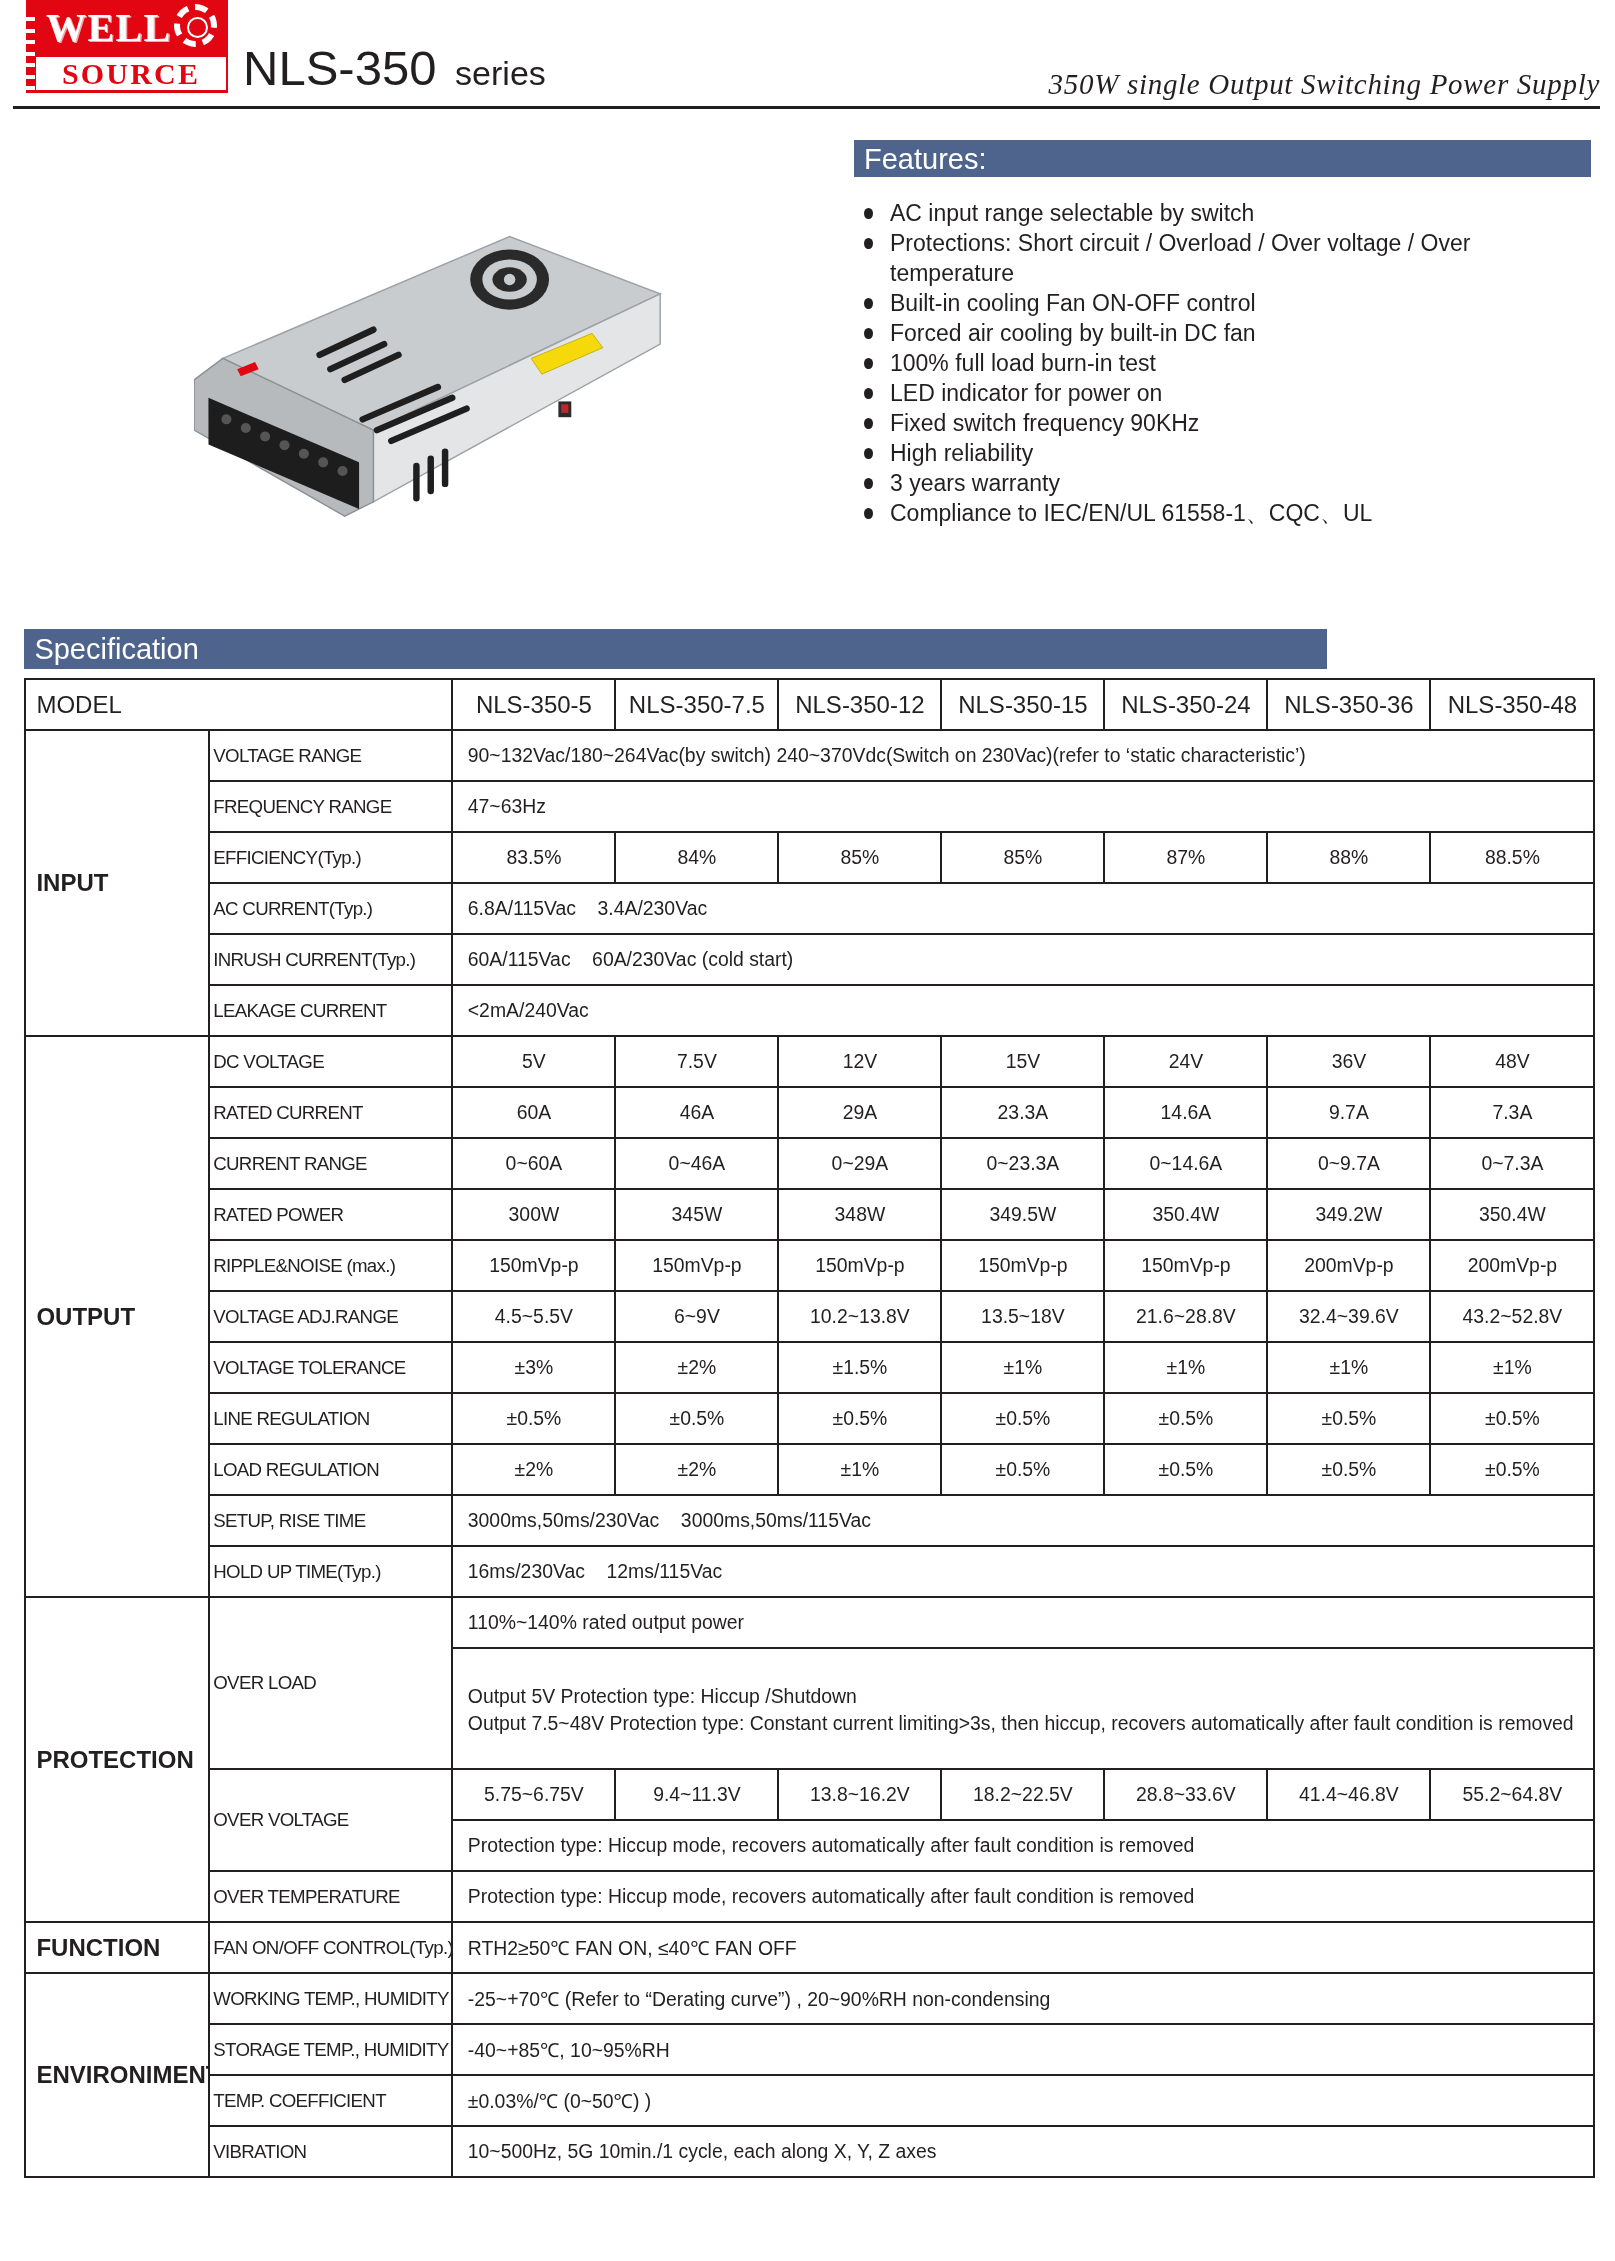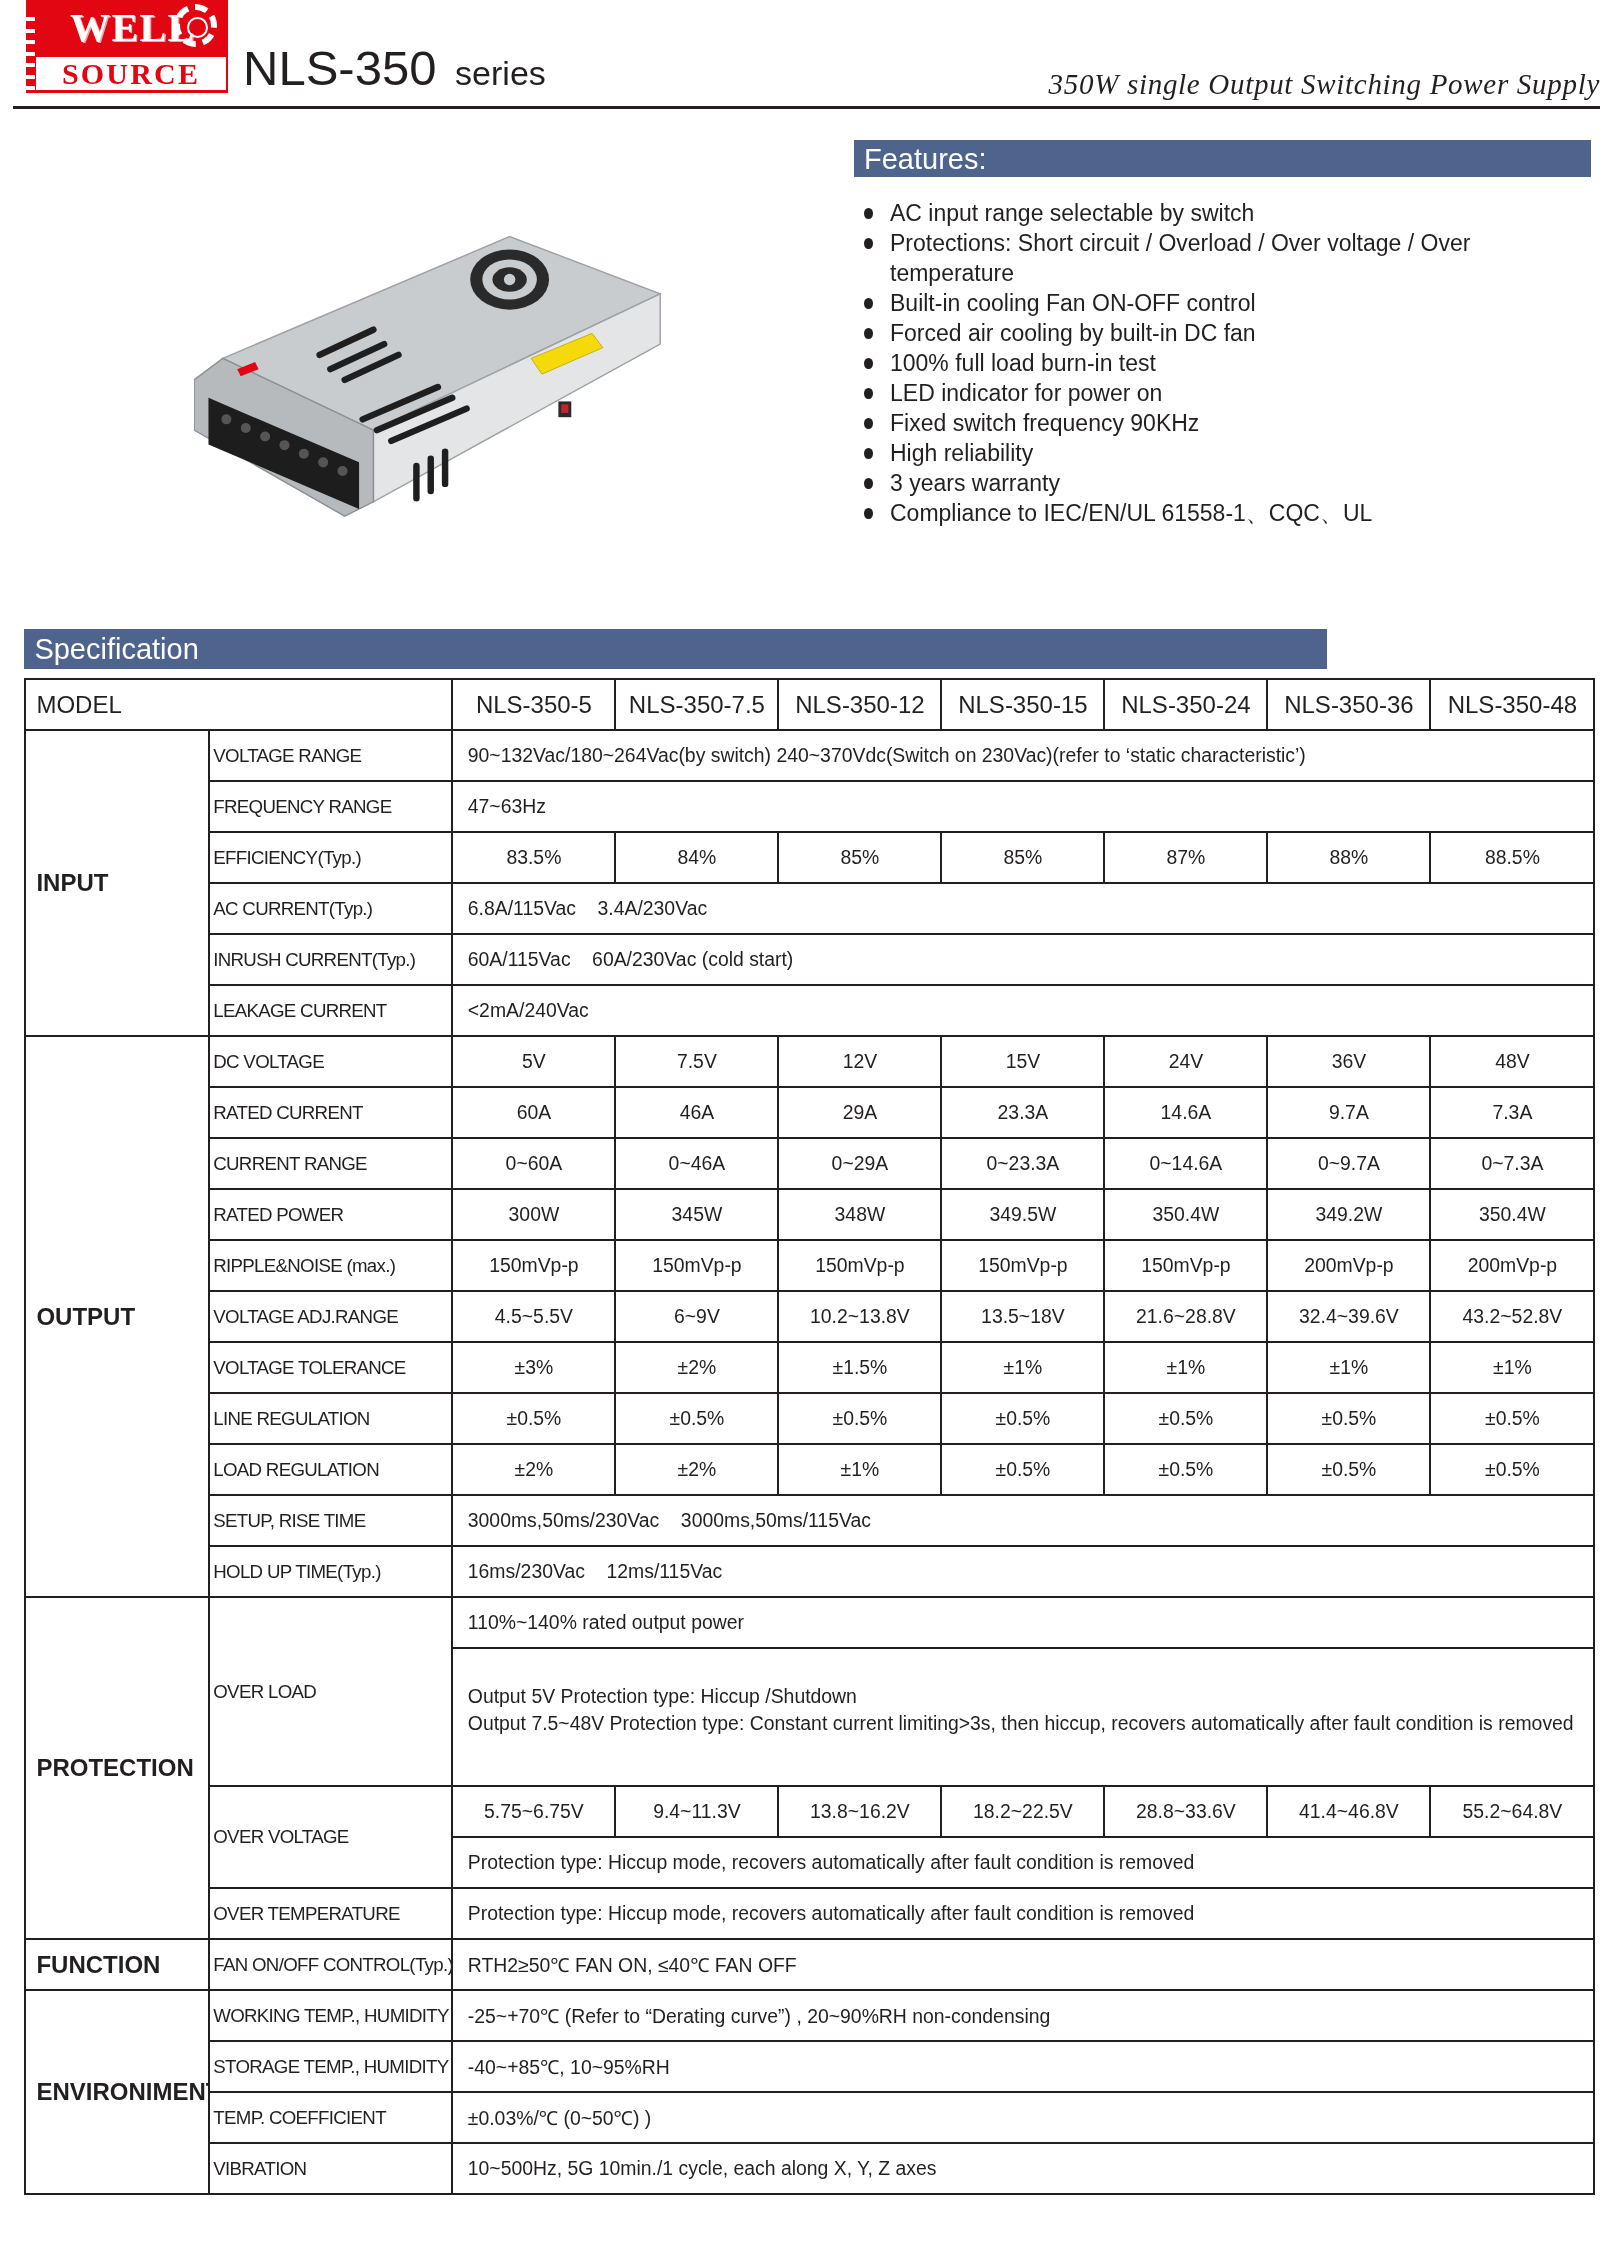--- a/index.html
+++ b/index.html
@@ -11,21 +11,20 @@
   .logo {
     position: absolute; left: 26px; top: 0; width: 202px; height: 93px;
     background: #e20612;
   }
   .logo .teeth { position: absolute; left: 0; top: 10px; width: 8.6px; height: 80px;
     background: repeating-linear-gradient(to bottom, #e20612 0 7.2px, #ffffff 7.2px 11.5px); }
   .logo .well {
     position: absolute; left: 20px; top: 5.7px; font-family: "Liberation Serif", serif;
     font-weight: bold; font-size: 40px; color: #ffffff; letter-spacing: 1.4px; line-height: 43px;
     text-shadow: 1.4px 1.4px 0 #f4a6aa;
-    margin-left: 24px;
   }
   .logo .ring { position: absolute; left: 148px; top: 4.3px; width: 43px; height: 43px;
     border-radius: 50%; border: 6.5px dashed #ffffff; box-sizing: border-box; }
   .logo .ring::after { content: ""; position: absolute; left: 6.5px; top: 6.5px; width: 17px; height: 17px;
     border-radius: 50%; border: 2.9px solid #ffffff; }
   .logo .source-box { position: absolute; left: 10px; top: 57px; width: 190px; height: 33px; background: #ffffff; }
   .logo .source {
     position: absolute; left: 0; top: 0; width: 100%; text-align: center;
     font-family: "Liberation Serif", serif; font-weight: bold; font-size: 30px; line-height: 33px;
     color: #e20612; letter-spacing: 2.2px;
@@ -59,21 +58,21 @@
     border: 2.2px solid #231f20; height: 49px; padding: 0; font-size: 19.4px; color: #231f20;
     vertical-align: middle; overflow: hidden; white-space: nowrap;
   }
   table.spec td.cat { font-size: 24px; font-weight: bold; padding-left: 10px; }
   table.spec td.lab { padding-left: 2.9px; font-size: 18.7px; letter-spacing: -0.7px; }
   table.spec td.val { text-align: center; }
   table.spec td.span { padding-left: 14.4px; }
   table.spec tr.model td { font-size: 24px; height: 49px; }
   table.spec tr.model td.hdr { text-align: center; }
   table.spec tr.model td.cat { font-weight: normal; }
-  table.spec td.wrap { white-space: normal; line-height: 27px; padding-top: 7.2px; padding-bottom: 21px; padding-right: 14.4px; }
+  table.spec td.wrap { white-space: normal; line-height: 27px; padding-top: 7.2px; padding-bottom: 4px; padding-right: 14.4px; }
 </style>
 </head>
 <body>
 
 <div class="logo">
   <div class="teeth"></div>
   <div class="well">WELL</div>
   <div class="ring"></div>
   <div class="source-box">
     <div class="source">SOURCE</div>

